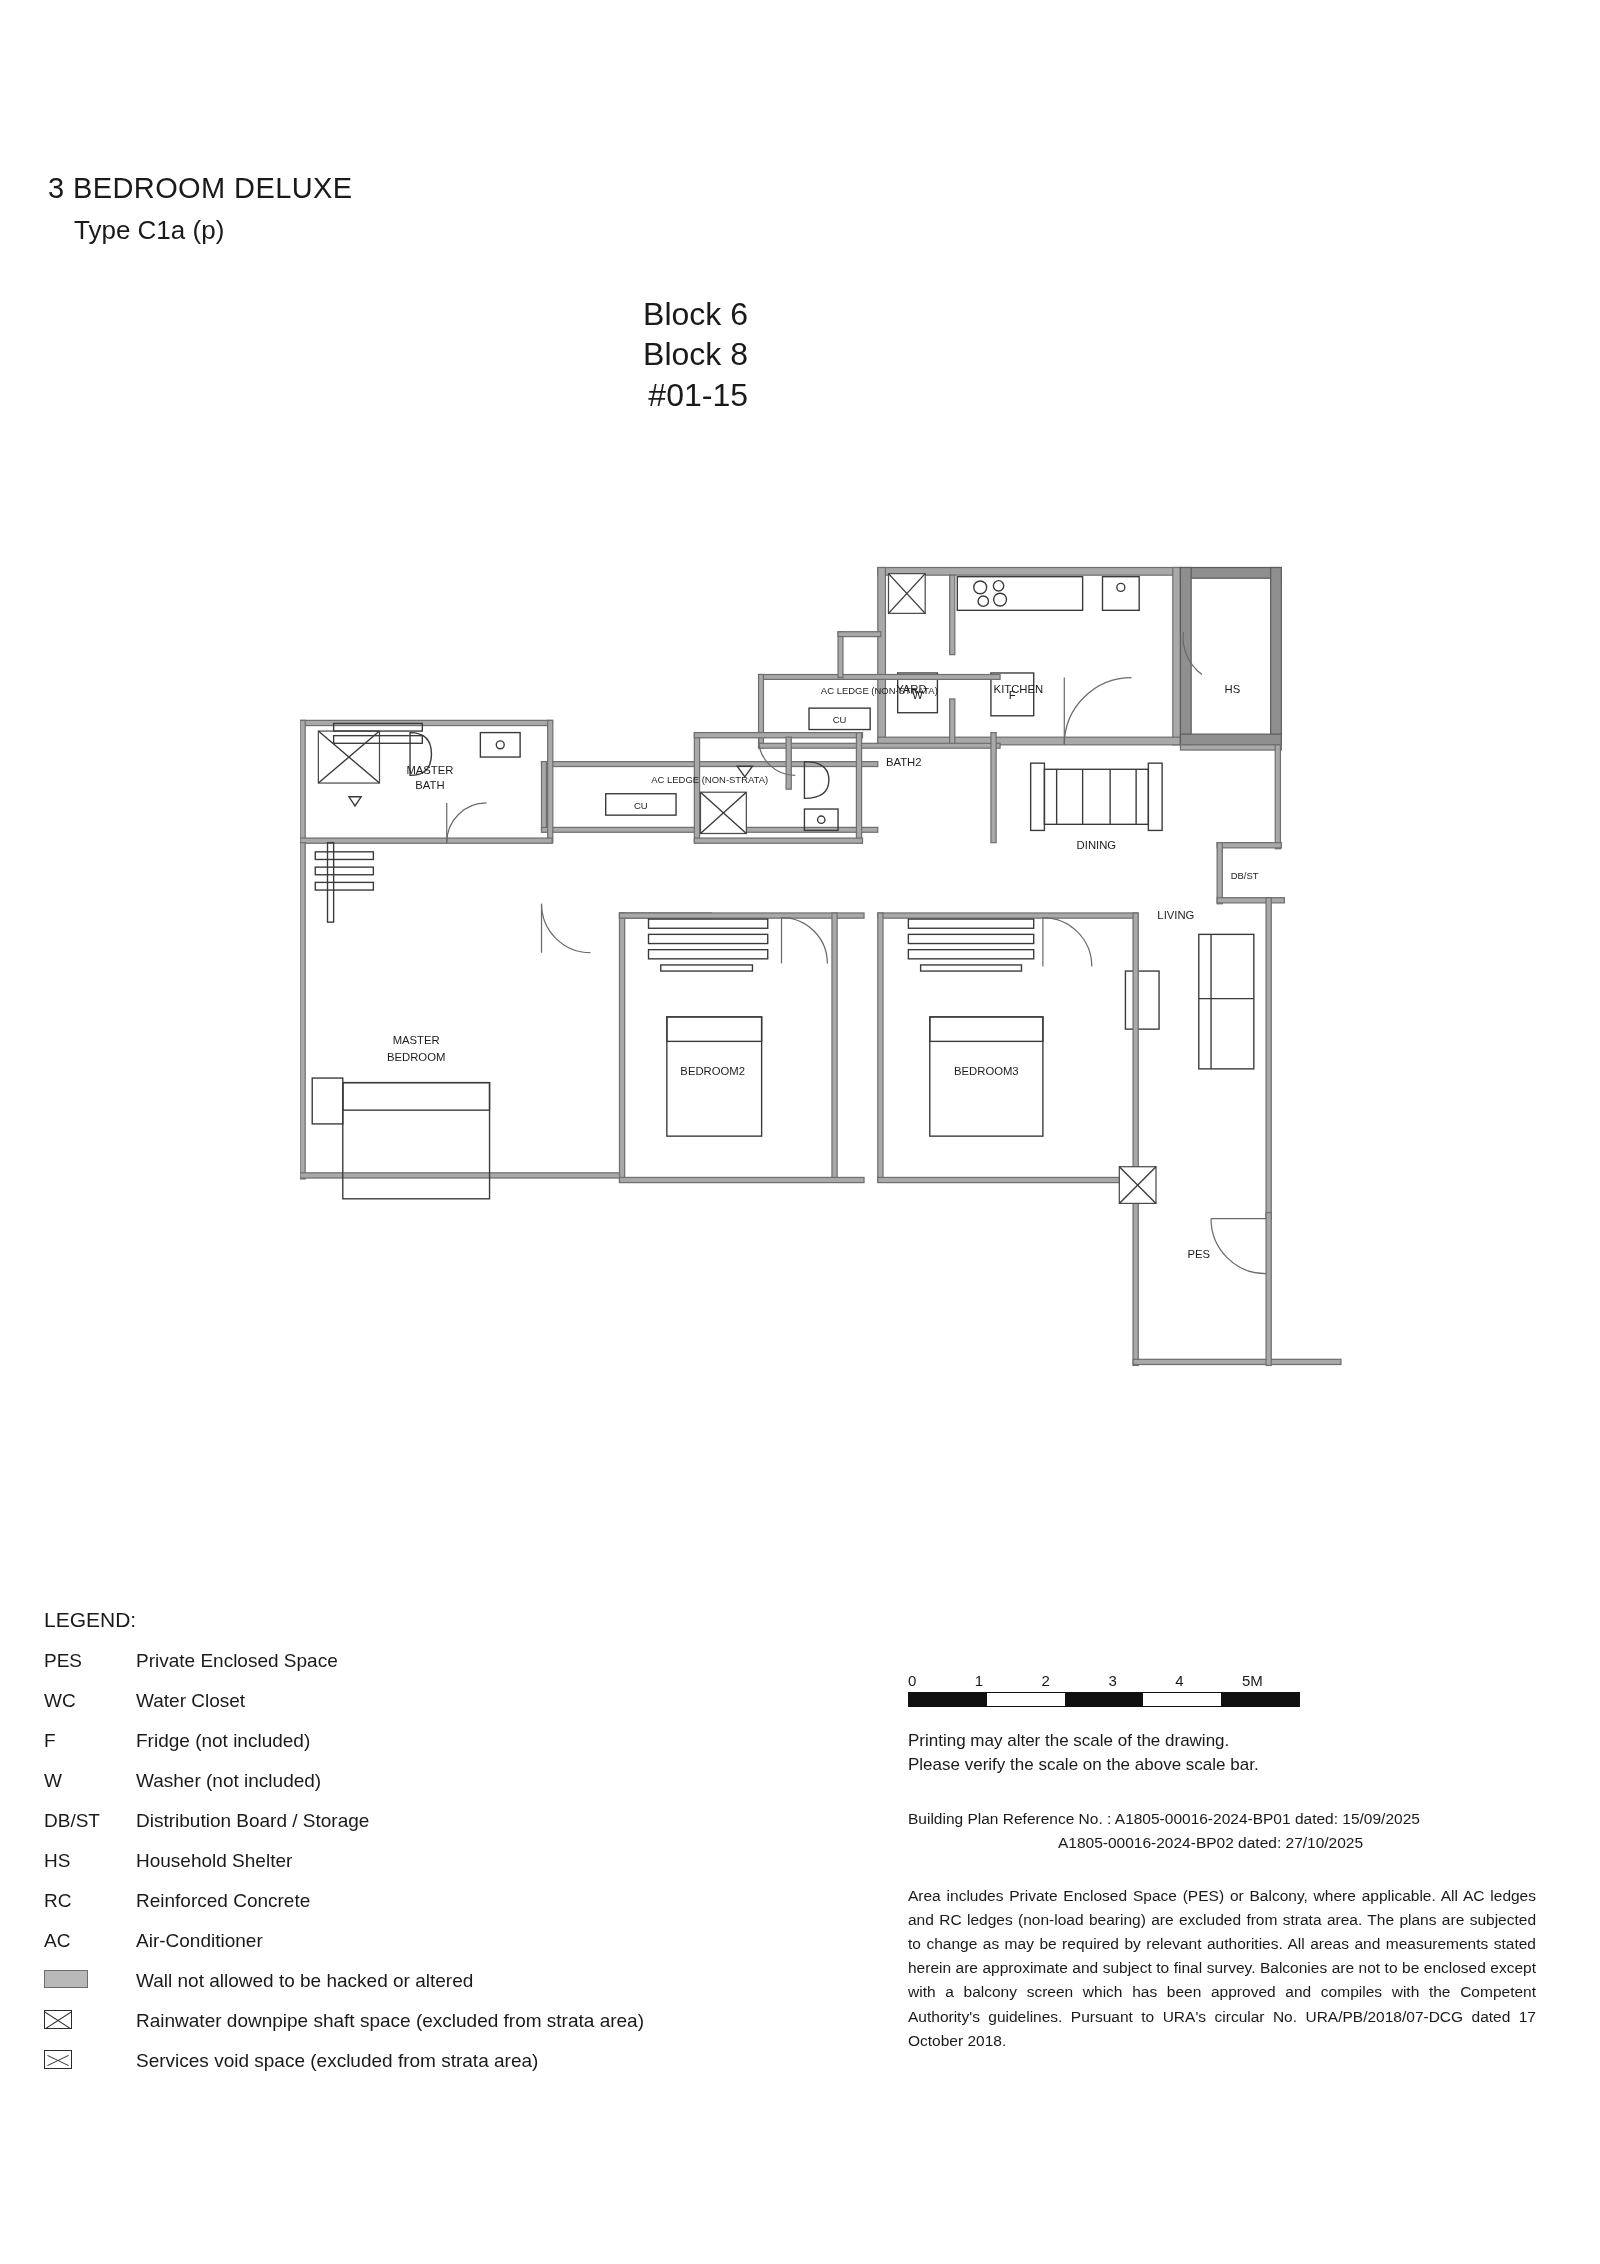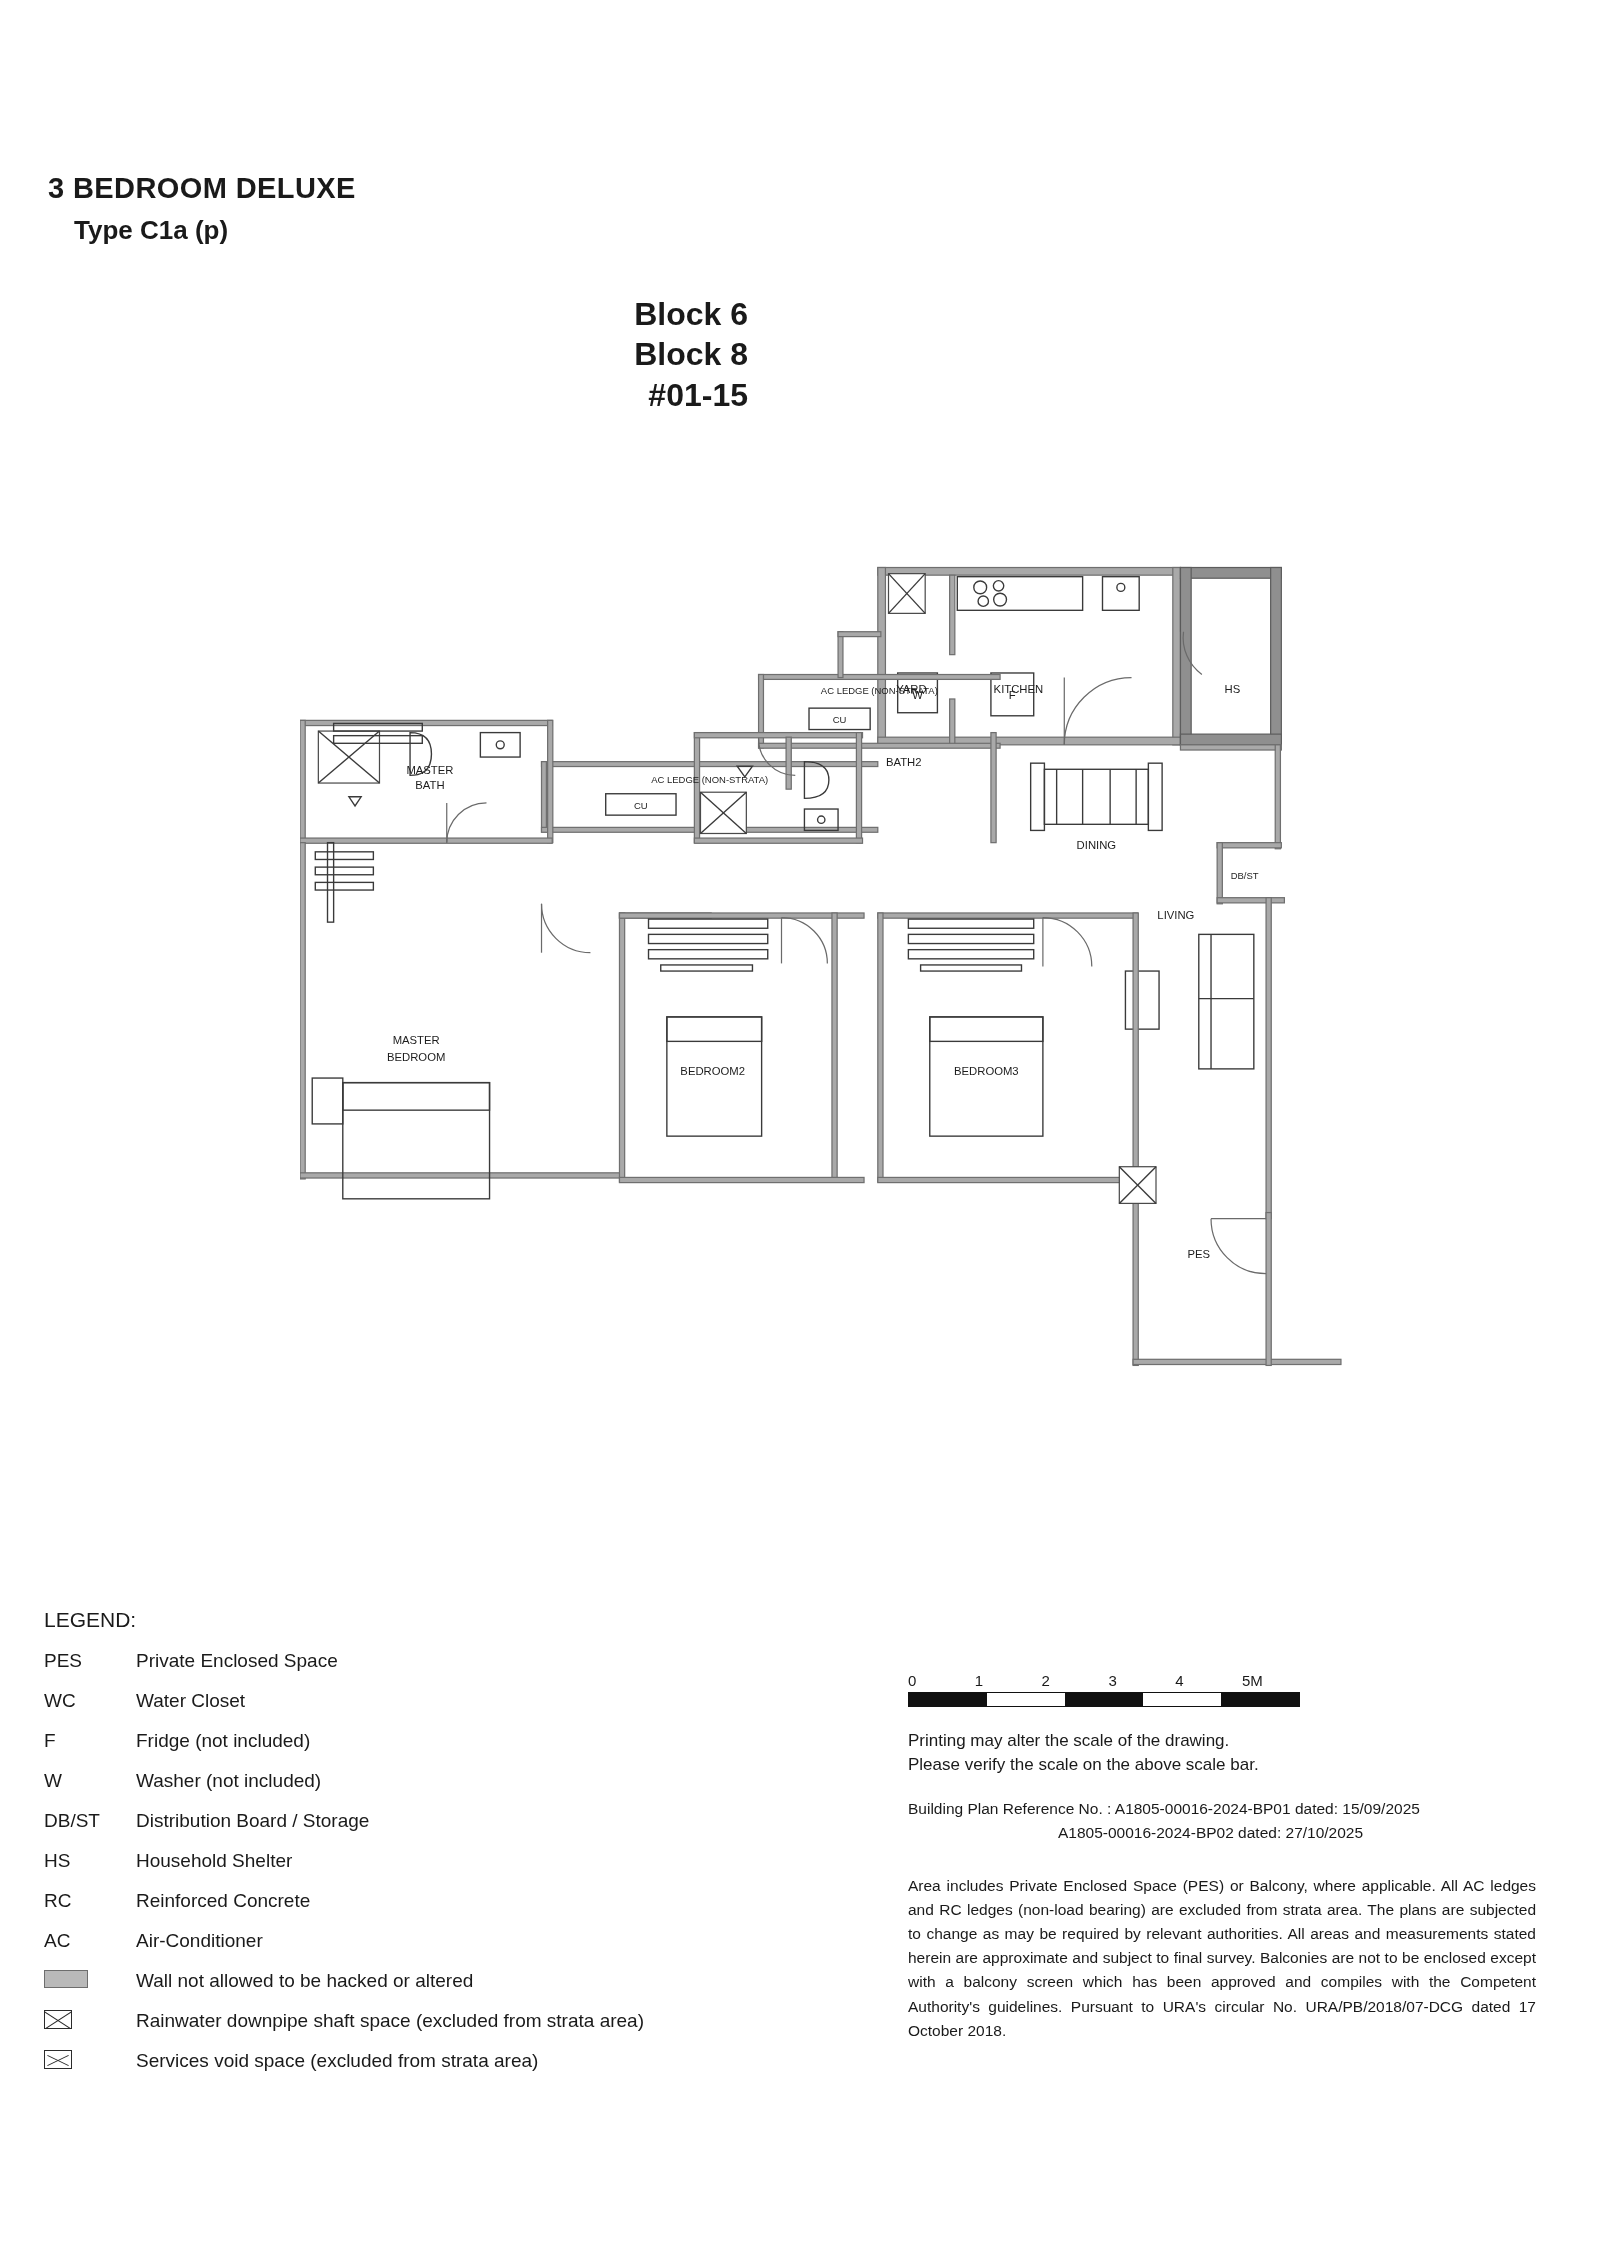--- a/index.html
+++ b/index.html
@@ -15,21 +15,20 @@
     color: #1a1a1a;
     overflow: hidden;
   }
 
   
   #header {
     position: absolute;
     left: 48px;
     top: 172px;
     width: 700px;
-    font-weight: bold;
   }
   #unit-type {
     font-size: 29px;
     letter-spacing: 0.4px;
     margin-bottom: 10px;
   }
   #unit-code {
     font-size: 26px;
     margin-bottom: 6px;
     margin-left: 26px;
@@ -139,21 +138,21 @@
   #scalebar div { flex: 1 1 0; }
   #scalebar div:nth-child(odd)  { background: #111; }
   #scalebar div:nth-child(even) { background: #fff; }
 
   #print-note {
     margin-top: 22px;
     font-size: 17px;
     line-height: 1.42;
   }
   #bp-ref {
-    margin-top: 20px;
+    margin-top: 30px;
     font-size: 15.5px;
     line-height: 1.5;
   }
   #bp-ref .indent { display: block; padding-left: 150px; }
   #area-note {
     margin-top: 30px;
     font-size: 15.5px;
     line-height: 1.56;
     text-align: justify;
     width: 628px;

